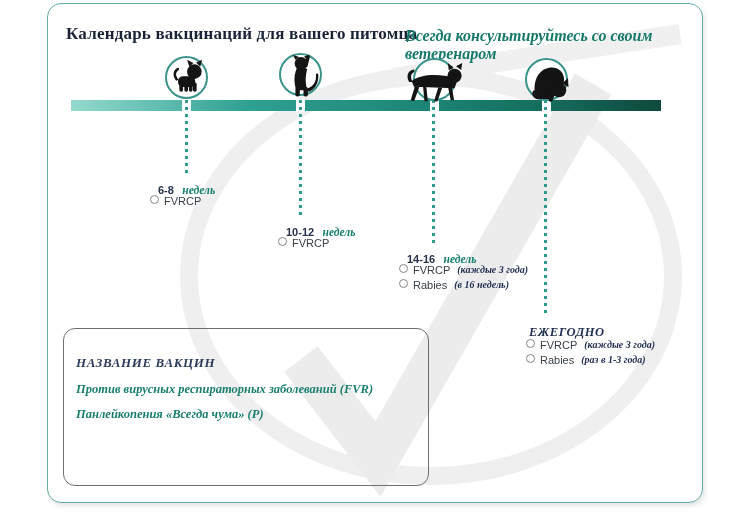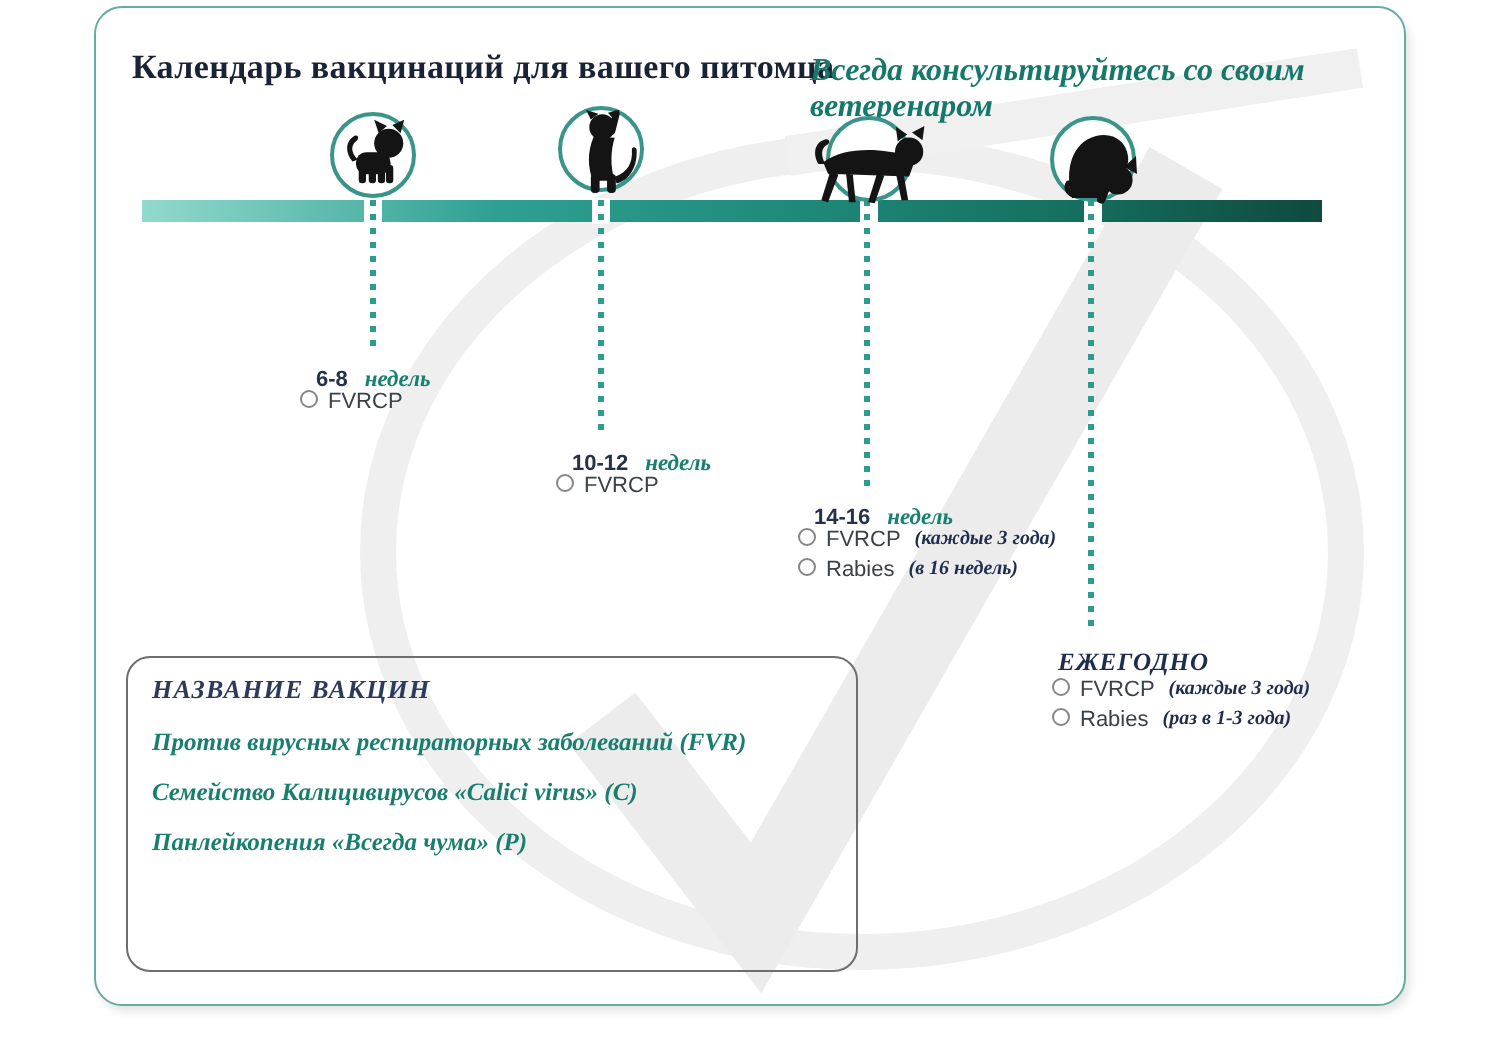--- a/index.html
+++ b/index.html
@@ -54,21 +54,21 @@
     display:inline-block;width:9px;height:9px;box-sizing:border-box;
     border:1.2px solid #868686;border-radius:50%;background:#fff;margin-right:5px;flex:0 0 auto;
   }
   .vax-name{font-size:11px;color:#3a4148;}
   .vax-note{
     font-family:"Liberation Serif","DejaVu Serif",serif;
     font-weight:bold;font-style:italic;font-size:10px;color:#1e2c4e;margin-left:7px;
   }
   .legend{
     position:absolute;left:15px;top:324px;width:366px;height:158px;box-sizing:border-box;
-    border:1px solid #6e6e6e;border-radius:12px;padding:8px 12px;background:transparent;
+    border:1px solid #6e6e6e;border-radius:12px;padding:26px 12px;background:transparent;
   }
   .legend-heading{
     font-family:"Liberation Serif","DejaVu Serif",serif;
     font-weight:bold;font-style:italic;font-size:13px;color:#2c3b5a;
     letter-spacing:0.6px;margin-bottom:11px;
   }
   .legend-item{
     font-family:"Liberation Serif","DejaVu Serif",serif;
     font-weight:bold;font-style:italic;font-size:12.5px;color:#187f6e;
     line-height:14px;margin-bottom:11px;
@@ -205,17 +205,16 @@
     <div class="vax-row">
       <span class="radio"></span>
       <span class="vax-name">Rabies</span>
       <span class="vax-note">(раз в 1-3 года)</span>
     </div>
   </div>
 
   <div class="legend">
     <div class="legend-heading">НАЗВАНИЕ ВАКЦИН</div>
     <div class="legend-item">Против вирусных респираторных заболеваний (FVR)</div>
-    <div class="legend-item">Семейство Калицивирусов «Calici virus» (C)</div>
     <div class="legend-item">Панлейкопения «Всегда чума» (P)</div>
   </div>
 
 </div>
 
 </body></html>

